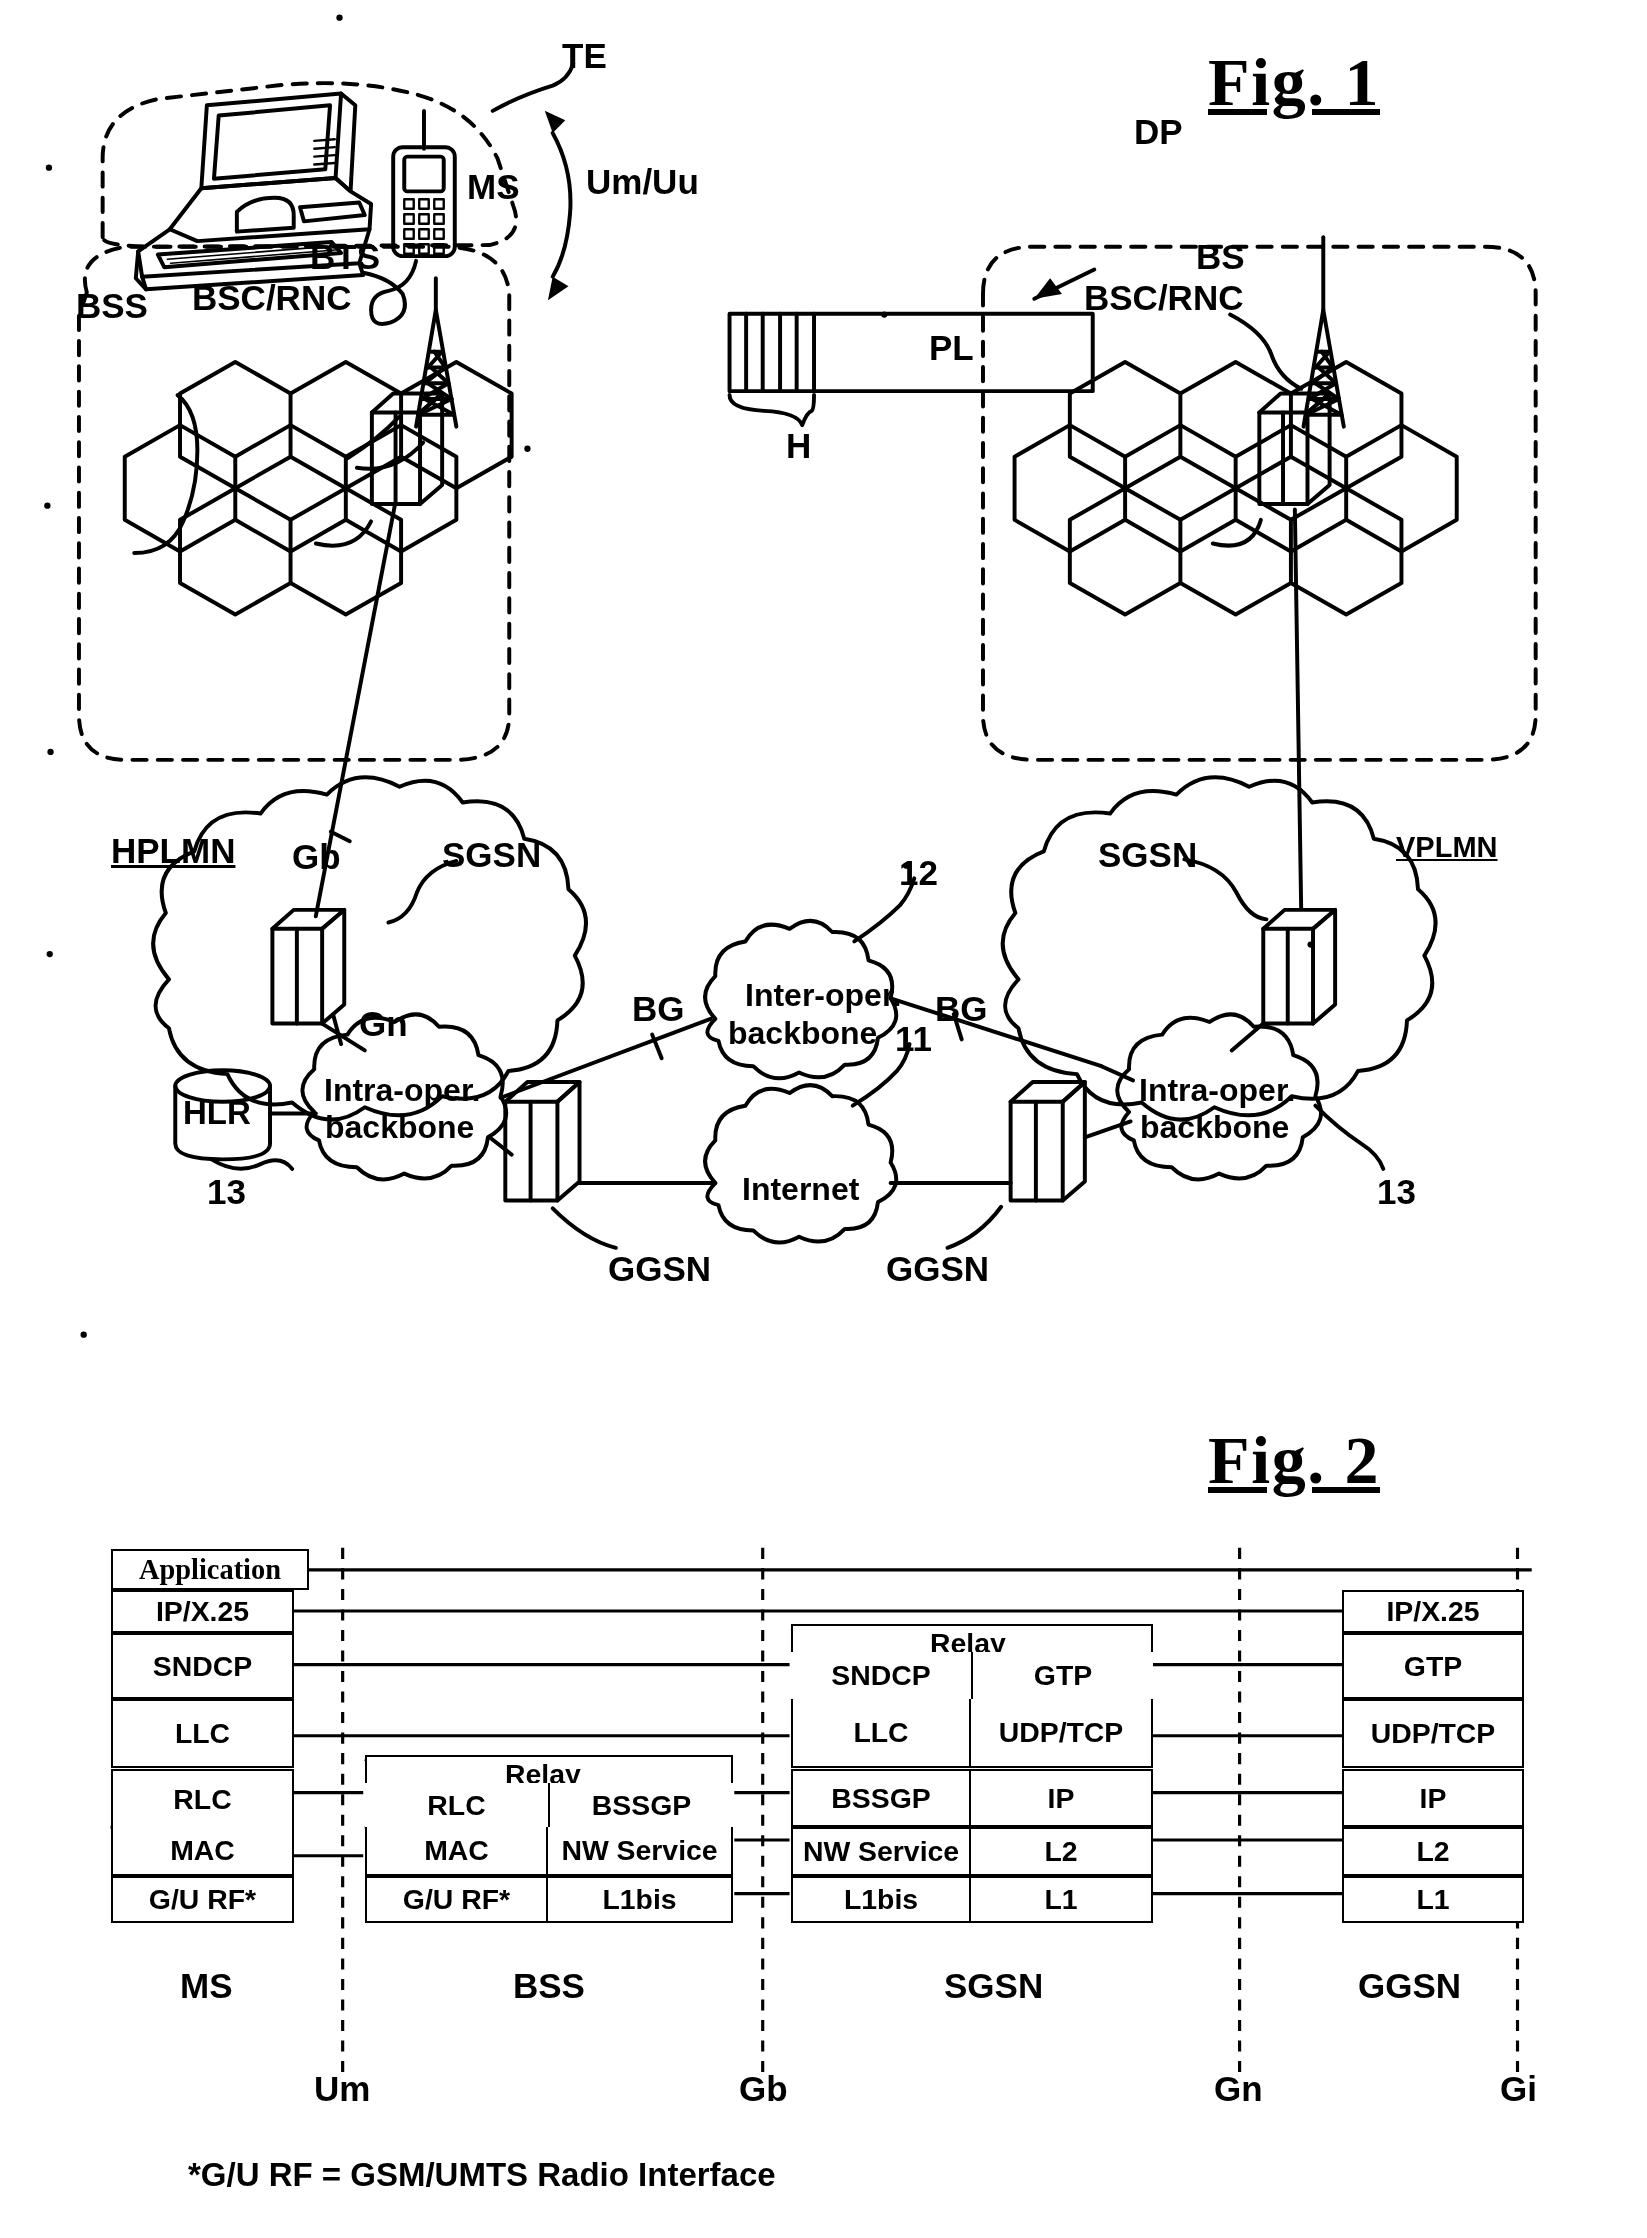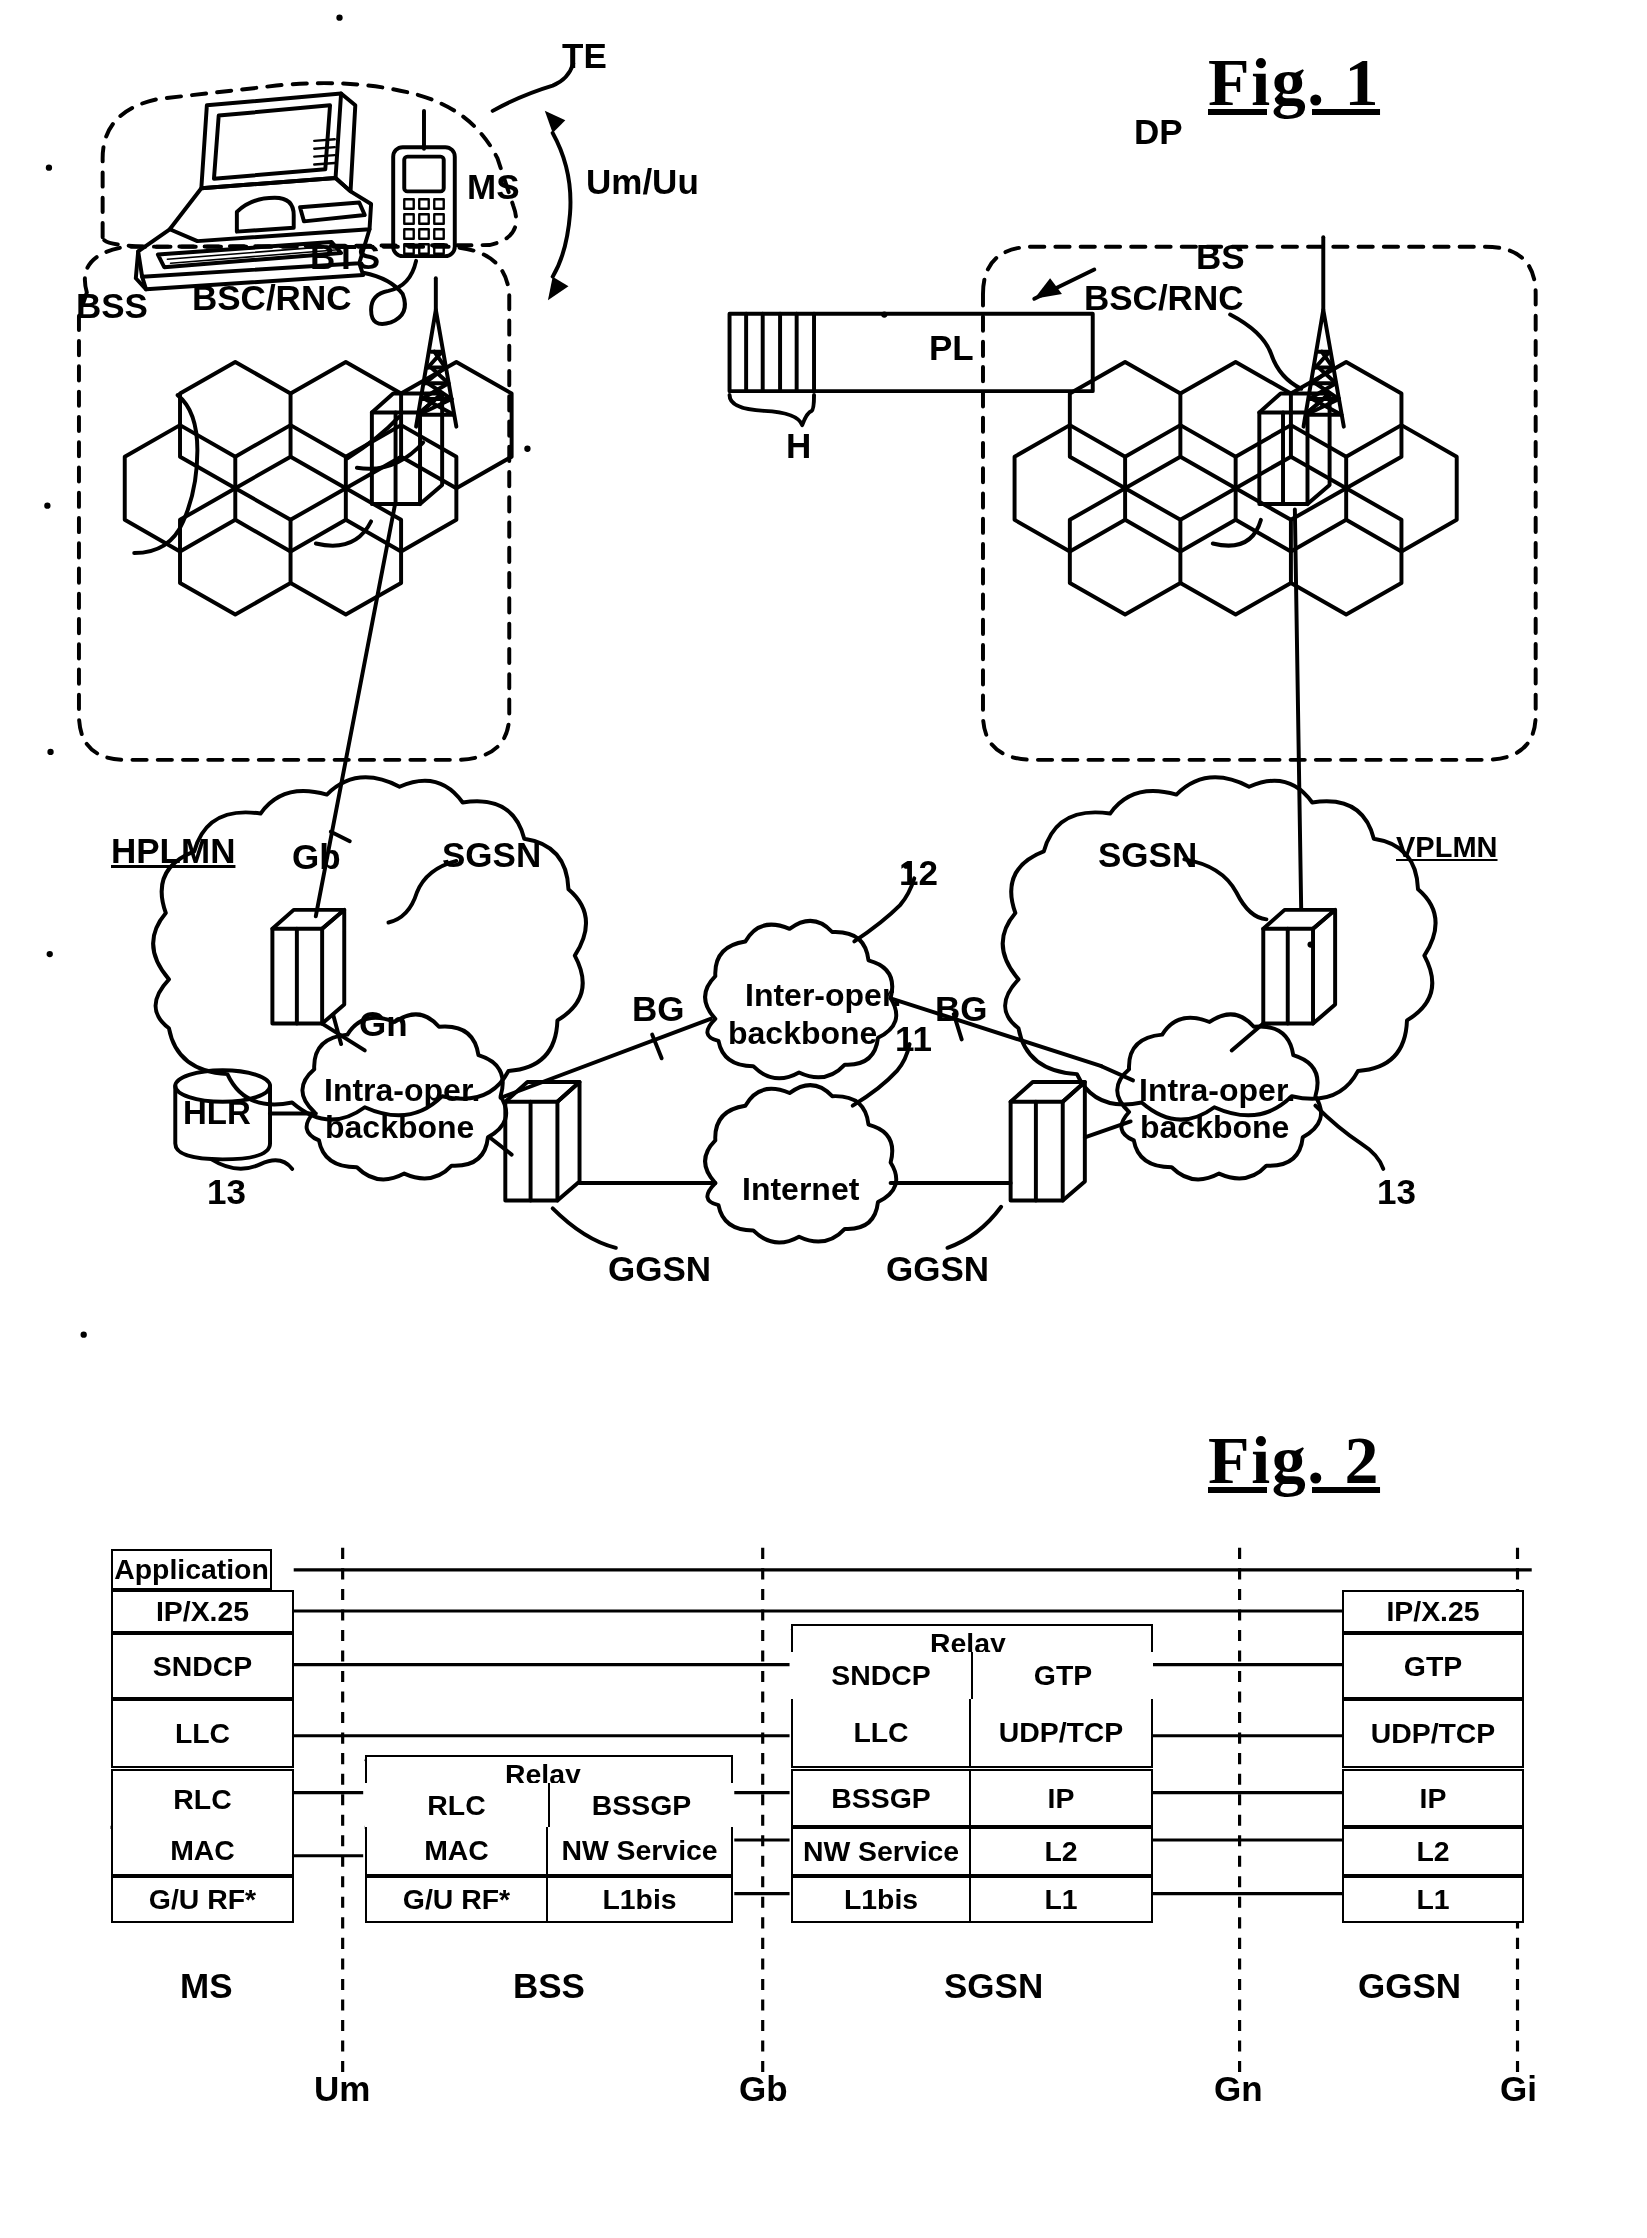--- a/index.html
+++ b/index.html
@@ -384,21 +384,21 @@
       <path d="M1570 1960 L1570 2636"></path>
       <path d="M1922 1960 L1922 2636"></path>
     </g>
 
     <g stroke="#000" stroke-width="4" stroke-dasharray="14 12" fill="none">
       <path d="M140 2314 L372 2314"></path>
       <path d="M462 2314 L690 2314"></path>
     </g>
   </svg>
 
-  <div class="pbox" style="left:111px;top:1549px;width:161px;height:41px;font-size:28.4px;">Application</div>
+  <div class="pbox" style="left:111px;top:1549px;width:198px;height:41px;font-size:28.4px;font-family:Liberation Serif, serif;">Application</div>
   <div class="pbox" style="left:111px;top:1590px;width:183px;height:43px;font-size:28.4px;">IP/X.25</div>
   <div class="pbox" style="left:111px;top:1633px;width:183px;height:66px;font-size:28.4px;">SNDCP</div>
   <div class="pbox" style="left:111px;top:1699px;width:183px;height:69px;font-size:28.4px;">LLC</div>
   <div class="pbox" style="left:111px;top:1769px;width:183px;height:58px;font-size:28.4px;border-bottom:none;">RLC</div>
   <div class="pbox" style="left:111px;top:1827px;width:183px;height:49px;font-size:28.4px;border-top:none;">MAC</div>
   <div class="pbox" style="left:111px;top:1876px;width:183px;height:47px;font-size:28.4px;">G/U RF*</div>
 
   <div class="pbox" style="left:365px;top:1755px;width:368px;height:73px;border-bottom:none;"></div>
   <div class="relaylbl" style="left:505px;top:1758px;font-size:28.4px;">Relay</div>
   <div class="pbox" style="left:365px;top:1783px;width:183px;height:44px;font-size:28.4px;border:none;">RLC</div>
@@ -431,15 +431,16 @@
   <div class="lbl" style="left:180px;top:1966px;font-size:35px;">MS</div>
   <div class="lbl" style="left:513px;top:1966px;font-size:35px;">BSS</div>
   <div class="lbl" style="left:944px;top:1966px;font-size:35px;">SGSN</div>
   <div class="lbl" style="left:1358px;top:1966px;font-size:35px;">GGSN</div>
 
   <div class="lbl" style="left:314px;top:2069px;font-size:35px;">Um</div>
   <div class="lbl" style="left:739px;top:2069px;font-size:35px;">Gb</div>
   <div class="lbl" style="left:1214px;top:2069px;font-size:35px;">Gn</div>
   <div class="lbl" style="left:1500px;top:2069px;font-size:35px;">Gi</div>
 
+  <div class="footnote" style="left:188px;top:2156px;font-size:33px;">*G/U RF = GSM/UMTS  Radio Interface</div>
 
 </div>
 
 
 </body></html>

